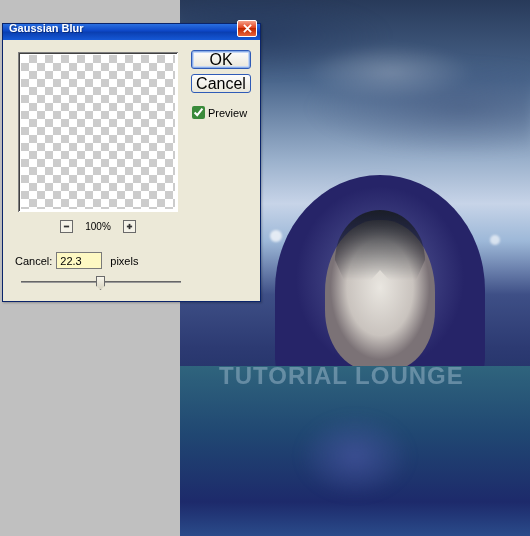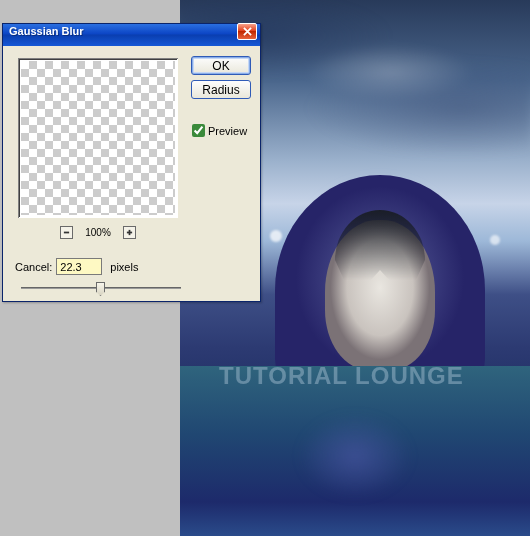--- a/index.html
+++ b/index.html
@@ -97,21 +97,21 @@
     position: absolute;
     left: 2px;
     top: 23px;
     width: 259px;
     height: 279px;
     border: 1px solid #0a246a;
     background: #ece9d8;
     box-shadow: 1px 1px 2px rgba(0,0,0,0.25);
   }
   .titlebar {
-    height: 22px;
+    height: 16px;
     background: linear-gradient(to bottom, #2a6fe0, #0c45c5 45%, #0a3eb0 50%, #1558d6);
     display: flex;
     align-items: center;
     padding: 0 3px 8px 6px;
     color: #fff;
     font-weight: bold;
   }
   .titlebar .title { flex: 1; text-shadow: 1px 1px 0 rgba(0,0,0,0.3);}
   .close-btn {
     width: 20px; height: 17px;
@@ -165,28 +165,28 @@
   .right-col {
     position:absolute;
     left: 187px; top: 10px; width: 62px;
     display:flex; flex-direction:column; align-items:center; gap:5px;
   }
   .xp-btn {
     width: 60px; height: 19px;
     border: 1px solid #2f5bb7;
     border-radius: 3px;
     background: linear-gradient(to bottom, #fdfdfd, #e9e7da);
-    font-size: 12px;
+    font-size: 16px;
     cursor: pointer;
   }
   .xp-btn.default {
     box-shadow: 0 0 0 1px #89ade8 inset, 0 0 0 2px #c5d7f5 inset;
   }
   .preview-check {
-    margin-top: 20px;
+    margin-top: 8px;
     display: flex; align-items: center; gap: 3px;
     align-self: flex-start;
     margin-left: 2px;
   }
   .preview-check input { accent-color: #3a8a3a; width:13px; height:13px;}
 
   .radius-row {
     position:absolute;
     left: 12px; top: 212px;
     display:flex; align-items:center; gap:4px;
@@ -260,21 +260,21 @@
       <div class="zoom-btn">
         <svg viewBox="0 0 8 8" width="7" height="7">
             <rect x="1" y="3" width="6" height="2" fill="#333"></rect>
             <rect x="3" y="1" width="2" height="6" fill="#333"></rect>
           </svg>
       </div>
     </div>
 
     <div class="right-col">
       <button class="xp-btn default">OK</button>
-      <button class="xp-btn">Radius</button>
+      <button class="xp-btn">Cancel</button>
       <label class="preview-check">
         <input type="checkbox" checked="" style="">
         <span>Preview</span>
       </label>
     </div>
 
     <div class="radius-row">
       <span>Cancel:</span>
       <input class="radius-input" type="text" value="22.3" style="">
       <span class="units">pixels</span>

